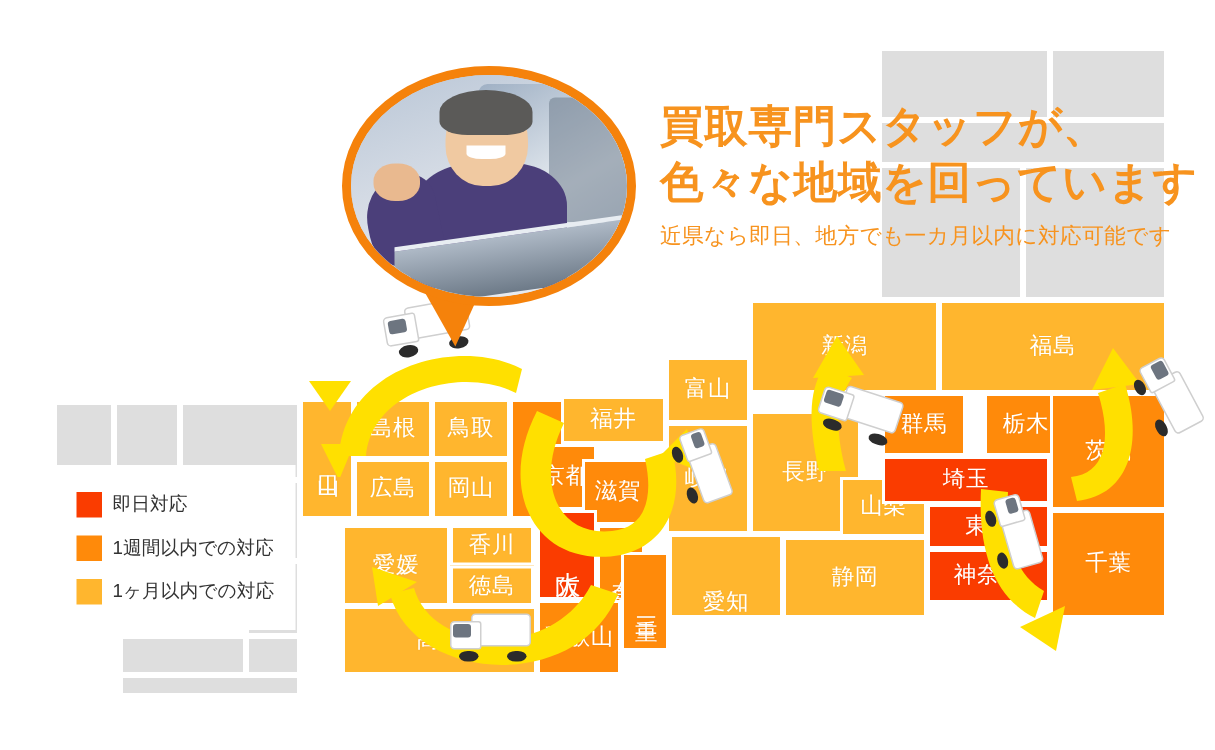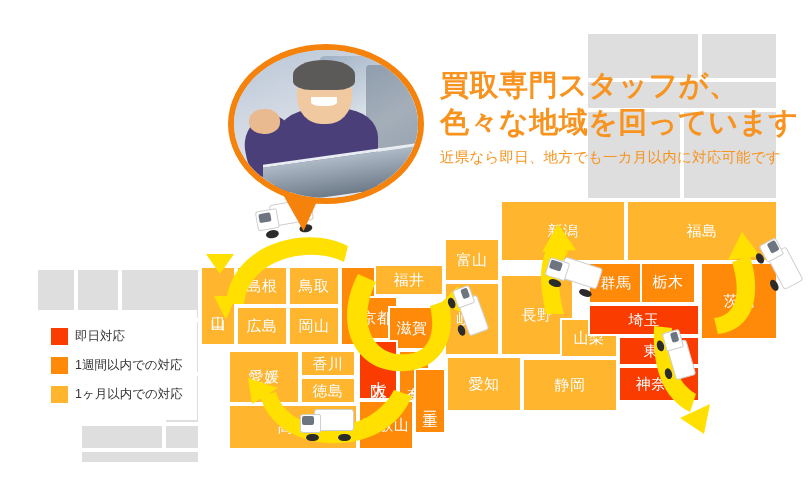--- a/index.html
+++ b/index.html
@@ -187,21 +187,21 @@
 
   <div class="tile t-month" style="left:374px;top:264px;width:70px;height:32px;">
     <span class="lbl">福井</span>
   </div>
   <div class="tile t-month" style="left:444px;top:238px;width:56px;height:44px;">
     <span class="lbl">富山</span>
   </div>
   <div class="tile t-month" style="left:444px;top:282px;width:56px;height:74px;">
     <span class="lbl">岐阜</span>
   </div>
-  <div class="tile t-month" style="left:446px;top:356px;width:76px;height:56px;">
+  <div class="tile t-month" style="left:446px;top:356px;width:76px;height:56px;align-items:flex-end;">
     <span class="lbl">愛知</span>
   </div>
   <div class="tile t-month" style="left:500px;top:274px;width:74px;height:82px;">
     <span class="lbl">長野</span>
   </div>
   <div class="tile t-month" style="left:560px;top:318px;width:58px;height:40px;">
     <span class="lbl">山梨</span>
   </div>
   <div class="tile t-month" style="left:522px;top:358px;width:96px;height:54px;">
     <span class="lbl">静岡</span>
@@ -210,34 +210,37 @@
   <div class="tile t-month" style="left:500px;top:200px;width:126px;height:62px;">
     <span class="lbl">新潟</span>
   </div>
   <div class="tile t-month" style="left:626px;top:200px;width:152px;height:62px;">
     <span class="lbl">福島</span>
   </div>
 
   <div class="tile t-week" style="left:588px;top:262px;width:56px;height:42px;">
     <span class="lbl">群馬</span>
   </div>
-  <div class="tile t-week" style="left:640px;top:262px;width:56px;height:42px;font-family:Liberation Serif, serif;">
+  <div class="tile t-week" style="left:656px;top:262px;width:56px;height:42px;">
     <span class="lbl">栃木</span>
   </div>
   <div class="tile t-week" style="left:700px;top:262px;width:78px;height:78px;">
     <span class="lbl">茨城</span>
   </div>
   <div class="tile t-day" style="left:588px;top:304px;width:112px;height:32px;text-align:right;">
     <span class="lbl">埼玉</span>
   </div>
   <div class="tile t-day" style="left:618px;top:336px;width:82px;height:30px;">
     <span class="lbl">東京</span>
   </div>
   <div class="tile t-day" style="left:618px;top:366px;width:82px;height:36px;">
     <span class="lbl small">神奈川</span>
+  </div>
+  <div class="tile t-week" style="left:700px;top:340px;width:78px;height:72px;">
+    <span class="lbl">千葉</span>
   </div>
 
   <svg class="arrow-svg" style="left:196px;top:208px;width:160px;height:110px;" viewBox="0 0 160 110">
     <path d="M30 96 C 34 36, 110 16, 152 38 L 148 54 C 112 36, 52 52, 48 96 Z" fill="#ffe000"></path>
     <path d="M40 88 L 18 88 L 30 112 Z" fill="#ffe000"></path>
   </svg>
 
   <svg class="arrow-svg" style="left:236px;top:352px;width:190px;height:110px;" viewBox="0 0 190 110">
     <path d="M24 44 C 40 104, 150 110, 176 44 L 158 38 C 132 88, 52 84, 40 40 Z" fill="#ffe000"></path>
     <path d="M16 52 L 12 26 L 42 36 Z" fill="#ffe000"></path>

